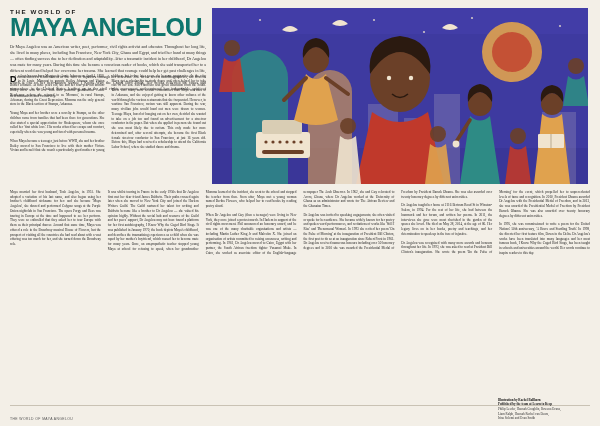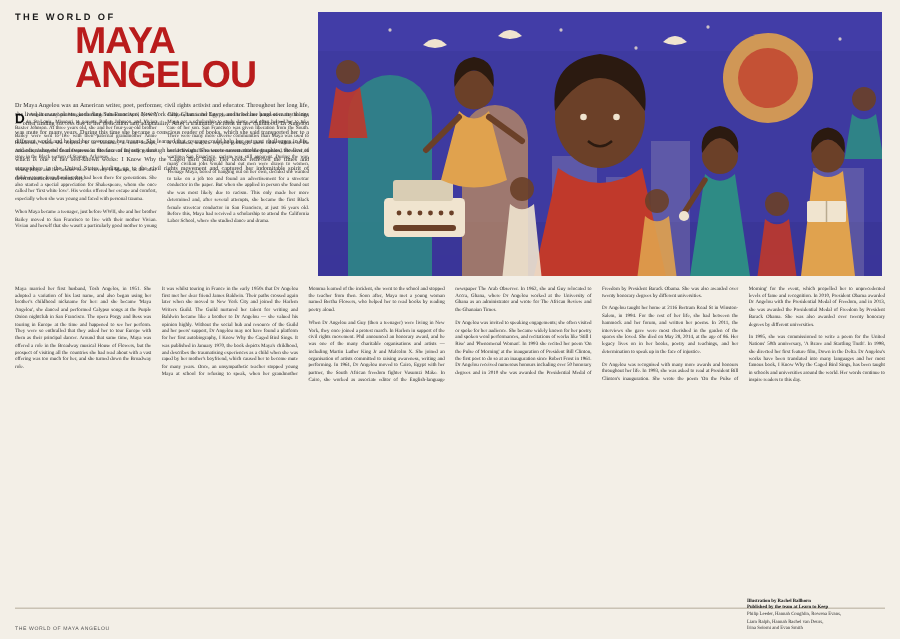--- a/index.html
+++ b/index.html
@@ -19,23 +19,22 @@
     position:absolute;left:10px;top:8px;width:196px;
   }
   .kicker{
     font-family:"Liberation Sans", sans-serif;
     font-size:6.2px;letter-spacing:1.6px;color:#1a1a1a;
     text-transform:uppercase;font-weight:700;margin-bottom:1px;
   }
   .bigtitle{
     font-family:"Liberation Sans", sans-serif;
     font-weight:700;font-size:25px;line-height:0.92;
-    letter-spacing:-0.6px;color:#b91c1c;
+    letter-spacing:-0.6px;color:#0f766e;
     text-transform:uppercase;
-    margin-left:40px;
   }
   .standfirst{
     margin-top:5px;width:196px;
     font-size:4.05px;line-height:1.5;color:#2a2a2a;
     text-align:justify;
   }
   
   .art{
     position:absolute;left:212px;top:8px;width:376px;height:176px;
     background:#3e3aa0;

